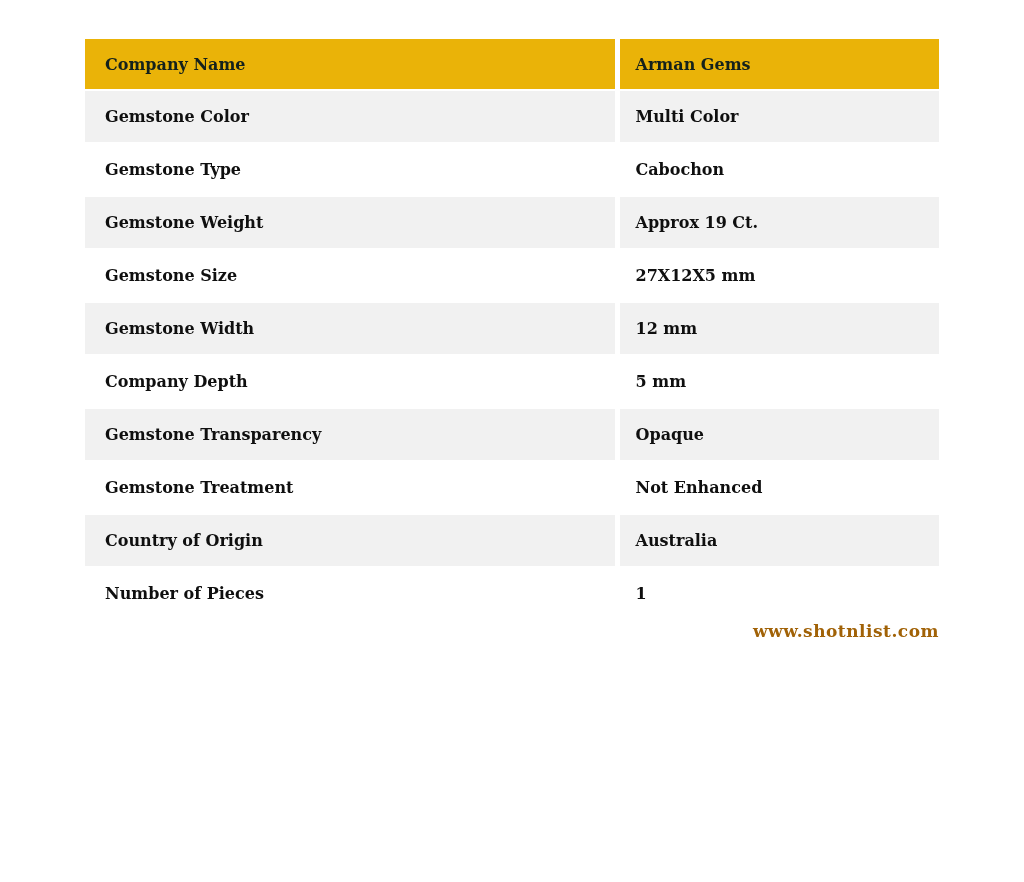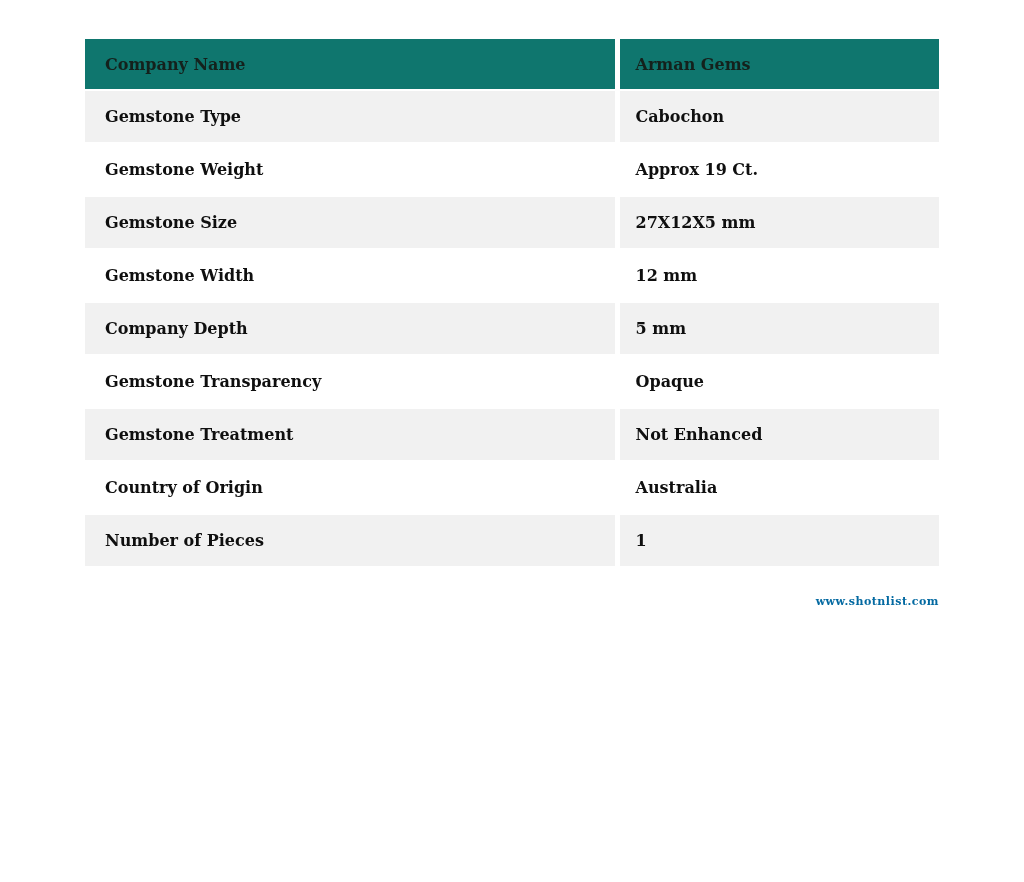--- a/index.html
+++ b/index.html
@@ -26,57 +26,60 @@
     font-weight: bold;
     font-size: 16px;
     text-align: left;
     vertical-align: middle;
     border-bottom: 2px solid #ffffff;
     overflow: hidden;
     white-space: nowrap;
   }
   thead th {
     height: 48px;
-    background: #0f766e;
+    background: #eab308;
     color: #14211c;
   }
   td { height: 49px; color: #0f0f0f; }
   .cell-label {
     padding-left: 20px;
     border-right: 5px solid #ffffff;
   }
   .cell-value { padding-left: 16px; margin-top: 16px; }
   tbody tr:nth-child(odd)  td { background: #f1f1f1; }
   tbody tr:nth-child(even) td { background: #ffffff; }
   .watermark {
-    margin-top: 27px;
     text-align: right;
     font-family: "DejaVu Serif", serif;
     font-weight: bold;
-    font-size: 11px;
-    color: #0369a1;
+    font-size: 17px;
+    color: #a16207;
     letter-spacing: 0.5px;
   }
 </style>
 </head>
 <body>
 
 <div class="page">
   <table class="spec-table">
     <colgroup>
         <col class="c1">
         <col class="c2">
       </colgroup>
     <thead>
       <tr>
         <th class="cell-label">Company Name</th>
         <th class="cell-value">Arman Gems</th>
       </tr>
     </thead>
     <tbody>
+      <tr>
+        <td class="cell-label">Gemstone Color</td>
+        <td class="cell-value">Multi Color</td>
+      </tr>
       <tr>
         <td class="cell-label">Gemstone Type</td>
         <td class="cell-value">Cabochon</td>
       </tr>
       <tr>
         <td class="cell-label">Gemstone Weight</td>
         <td class="cell-value">Approx 19 Ct.</td>
       </tr>
       <tr>
         <td class="cell-label">Gemstone Size</td>

